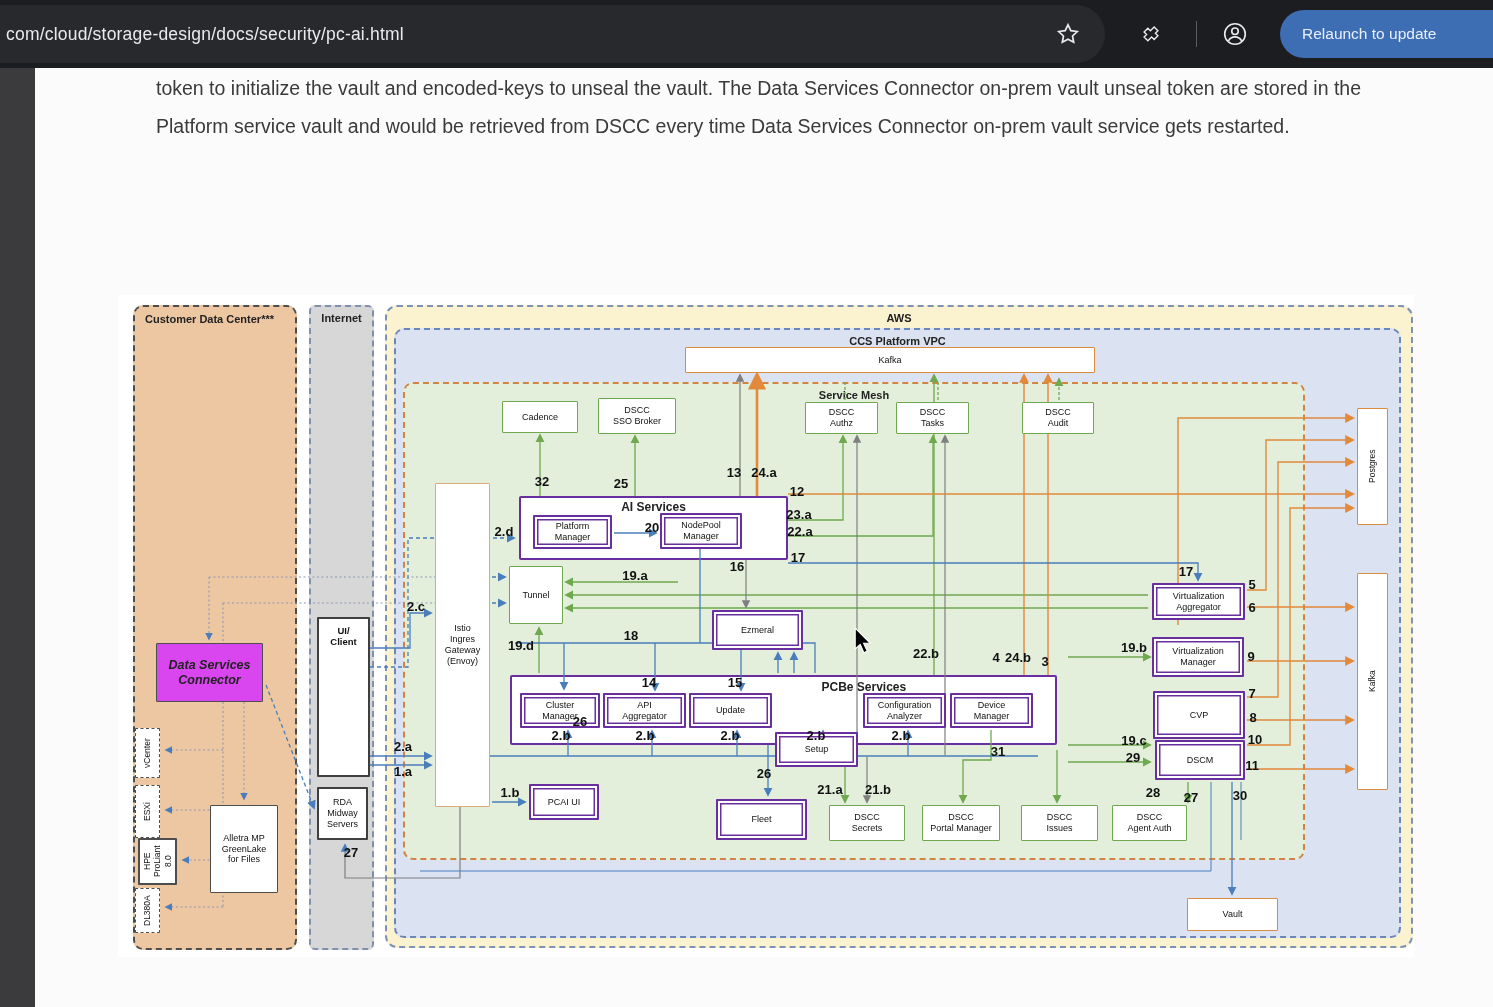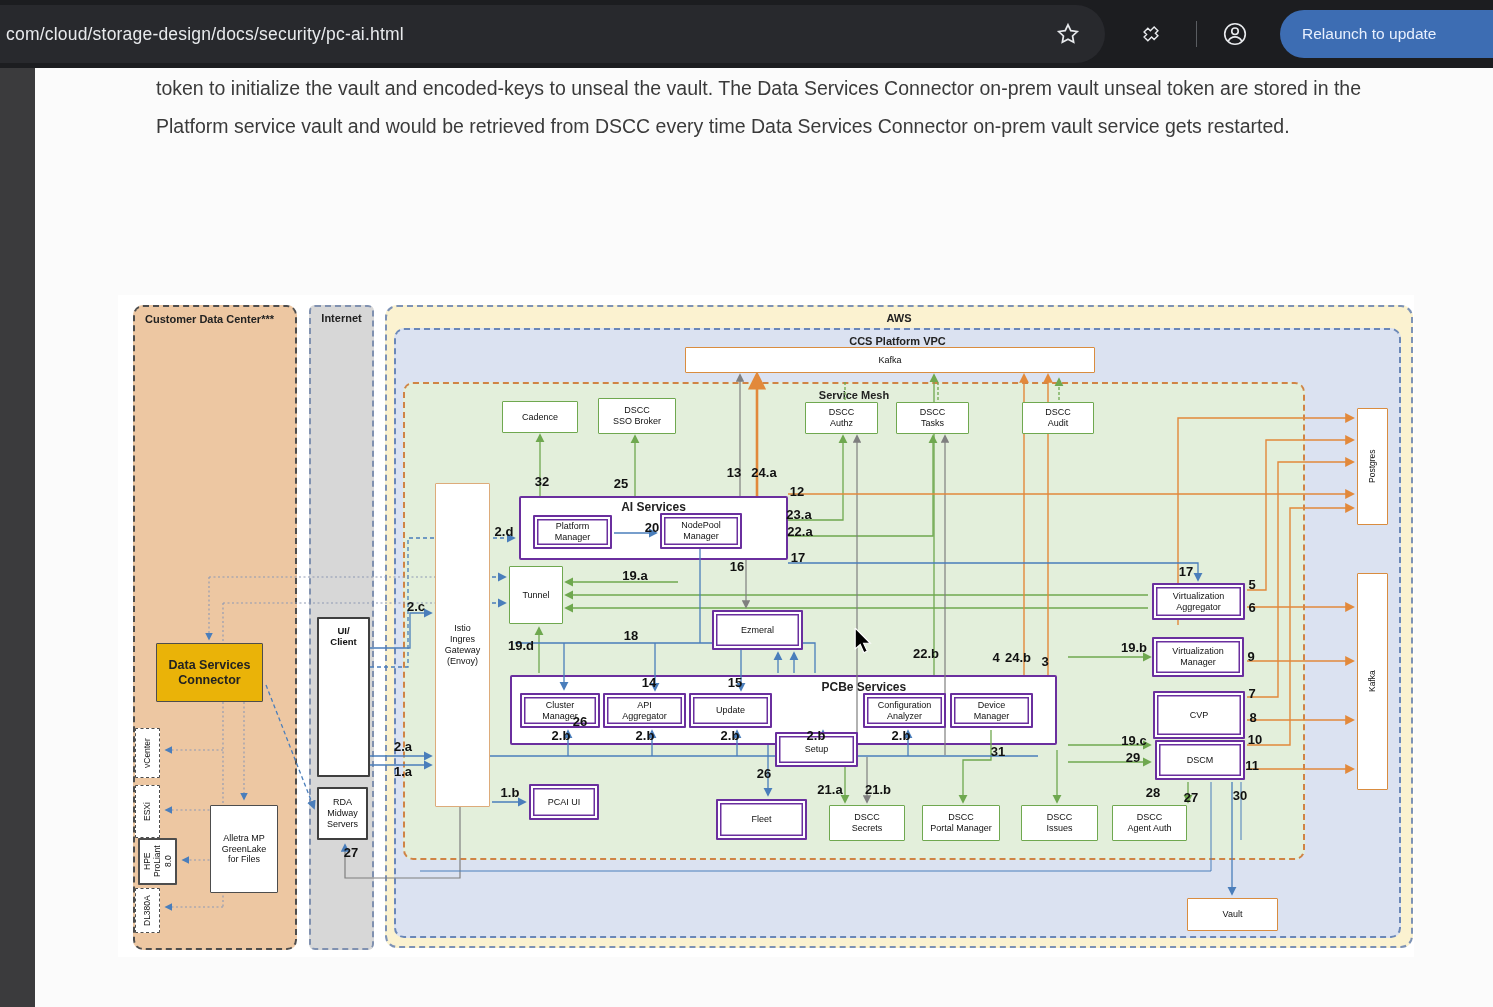--- a/index.html
+++ b/index.html
@@ -41,21 +41,21 @@
   .node { position:absolute; background:#fff; display:flex; align-items:center; justify-content:center;
     text-align:center; font-size:9px; line-height:1.2; color:#111; white-space:pre-line; z-index:3; border-radius:1px; }
   .b-green { border:1.5px solid #6fa84f; }
   .b-orange { border:1.5px solid #d98c3f; }
   .b-orangelight { border:1.5px solid #ddab7a; }
   .thick { border:2px solid #6a2f9e; box-shadow: inset 0 0 0 2px #fff, inset 0 0 0 3.5px #6a2f9e; }
   .b-dark { border:1.5px solid #4d4d4d; }
   .b-darkthick { border:2.5px solid #4d4d4d; }
   .b-dark2 { border:2px solid #3f3f3f; }
   .b-dashed { border:1.5px dashed #4d4d4d; }
-  .tanfill { background:#eab308; }
+  .tanfill { background:#d946ef;font-style:italic; }
   .big { font-size:12.5px; font-weight:bold; color:#222; }
   .vert { writing-mode:vertical-rl; transform:rotate(180deg); font-size:8.5px; }
   .top { align-items:flex-start; padding-top:6px; font-weight:bold; font-size:9.5px; }
   .elabel { position:absolute; transform:translate(-50%,-50%); font-size:13px; font-weight:bold; color:#111; z-index:4; }
   .cursor { position:absolute; left:735px; top:333px; z-index:6; }
 </style>
 </head>
 <body>
 
 <div class="chrome">

